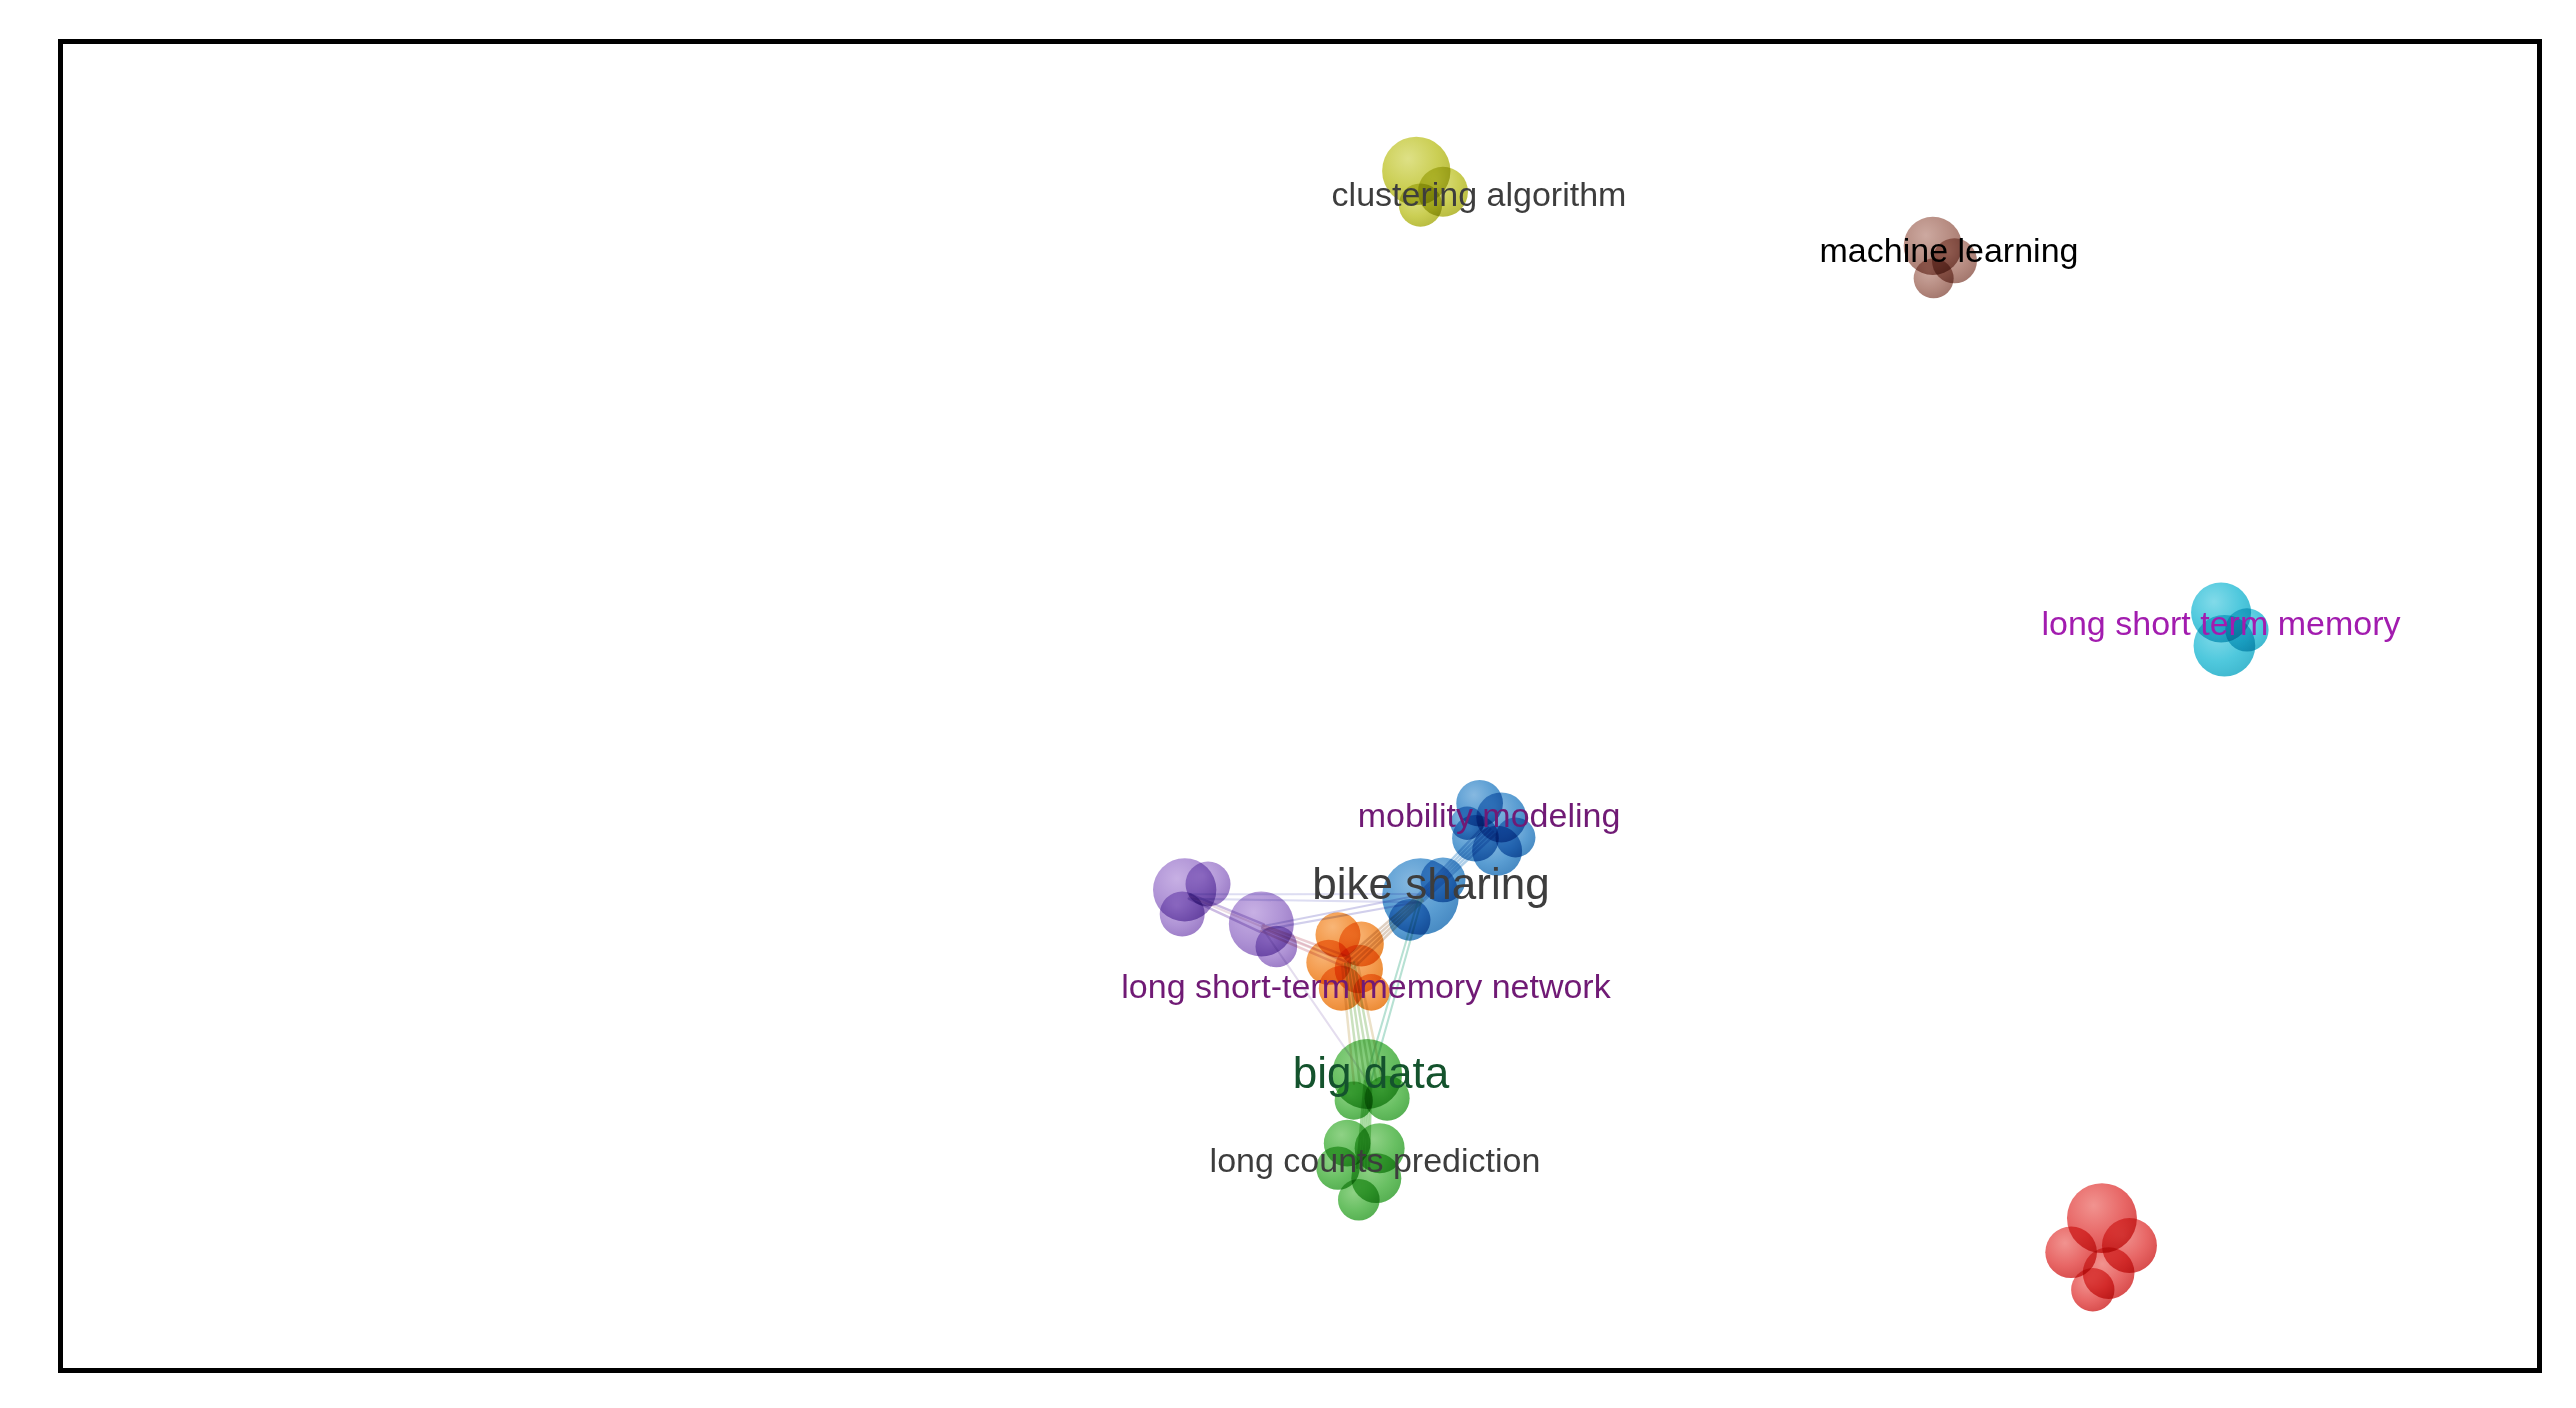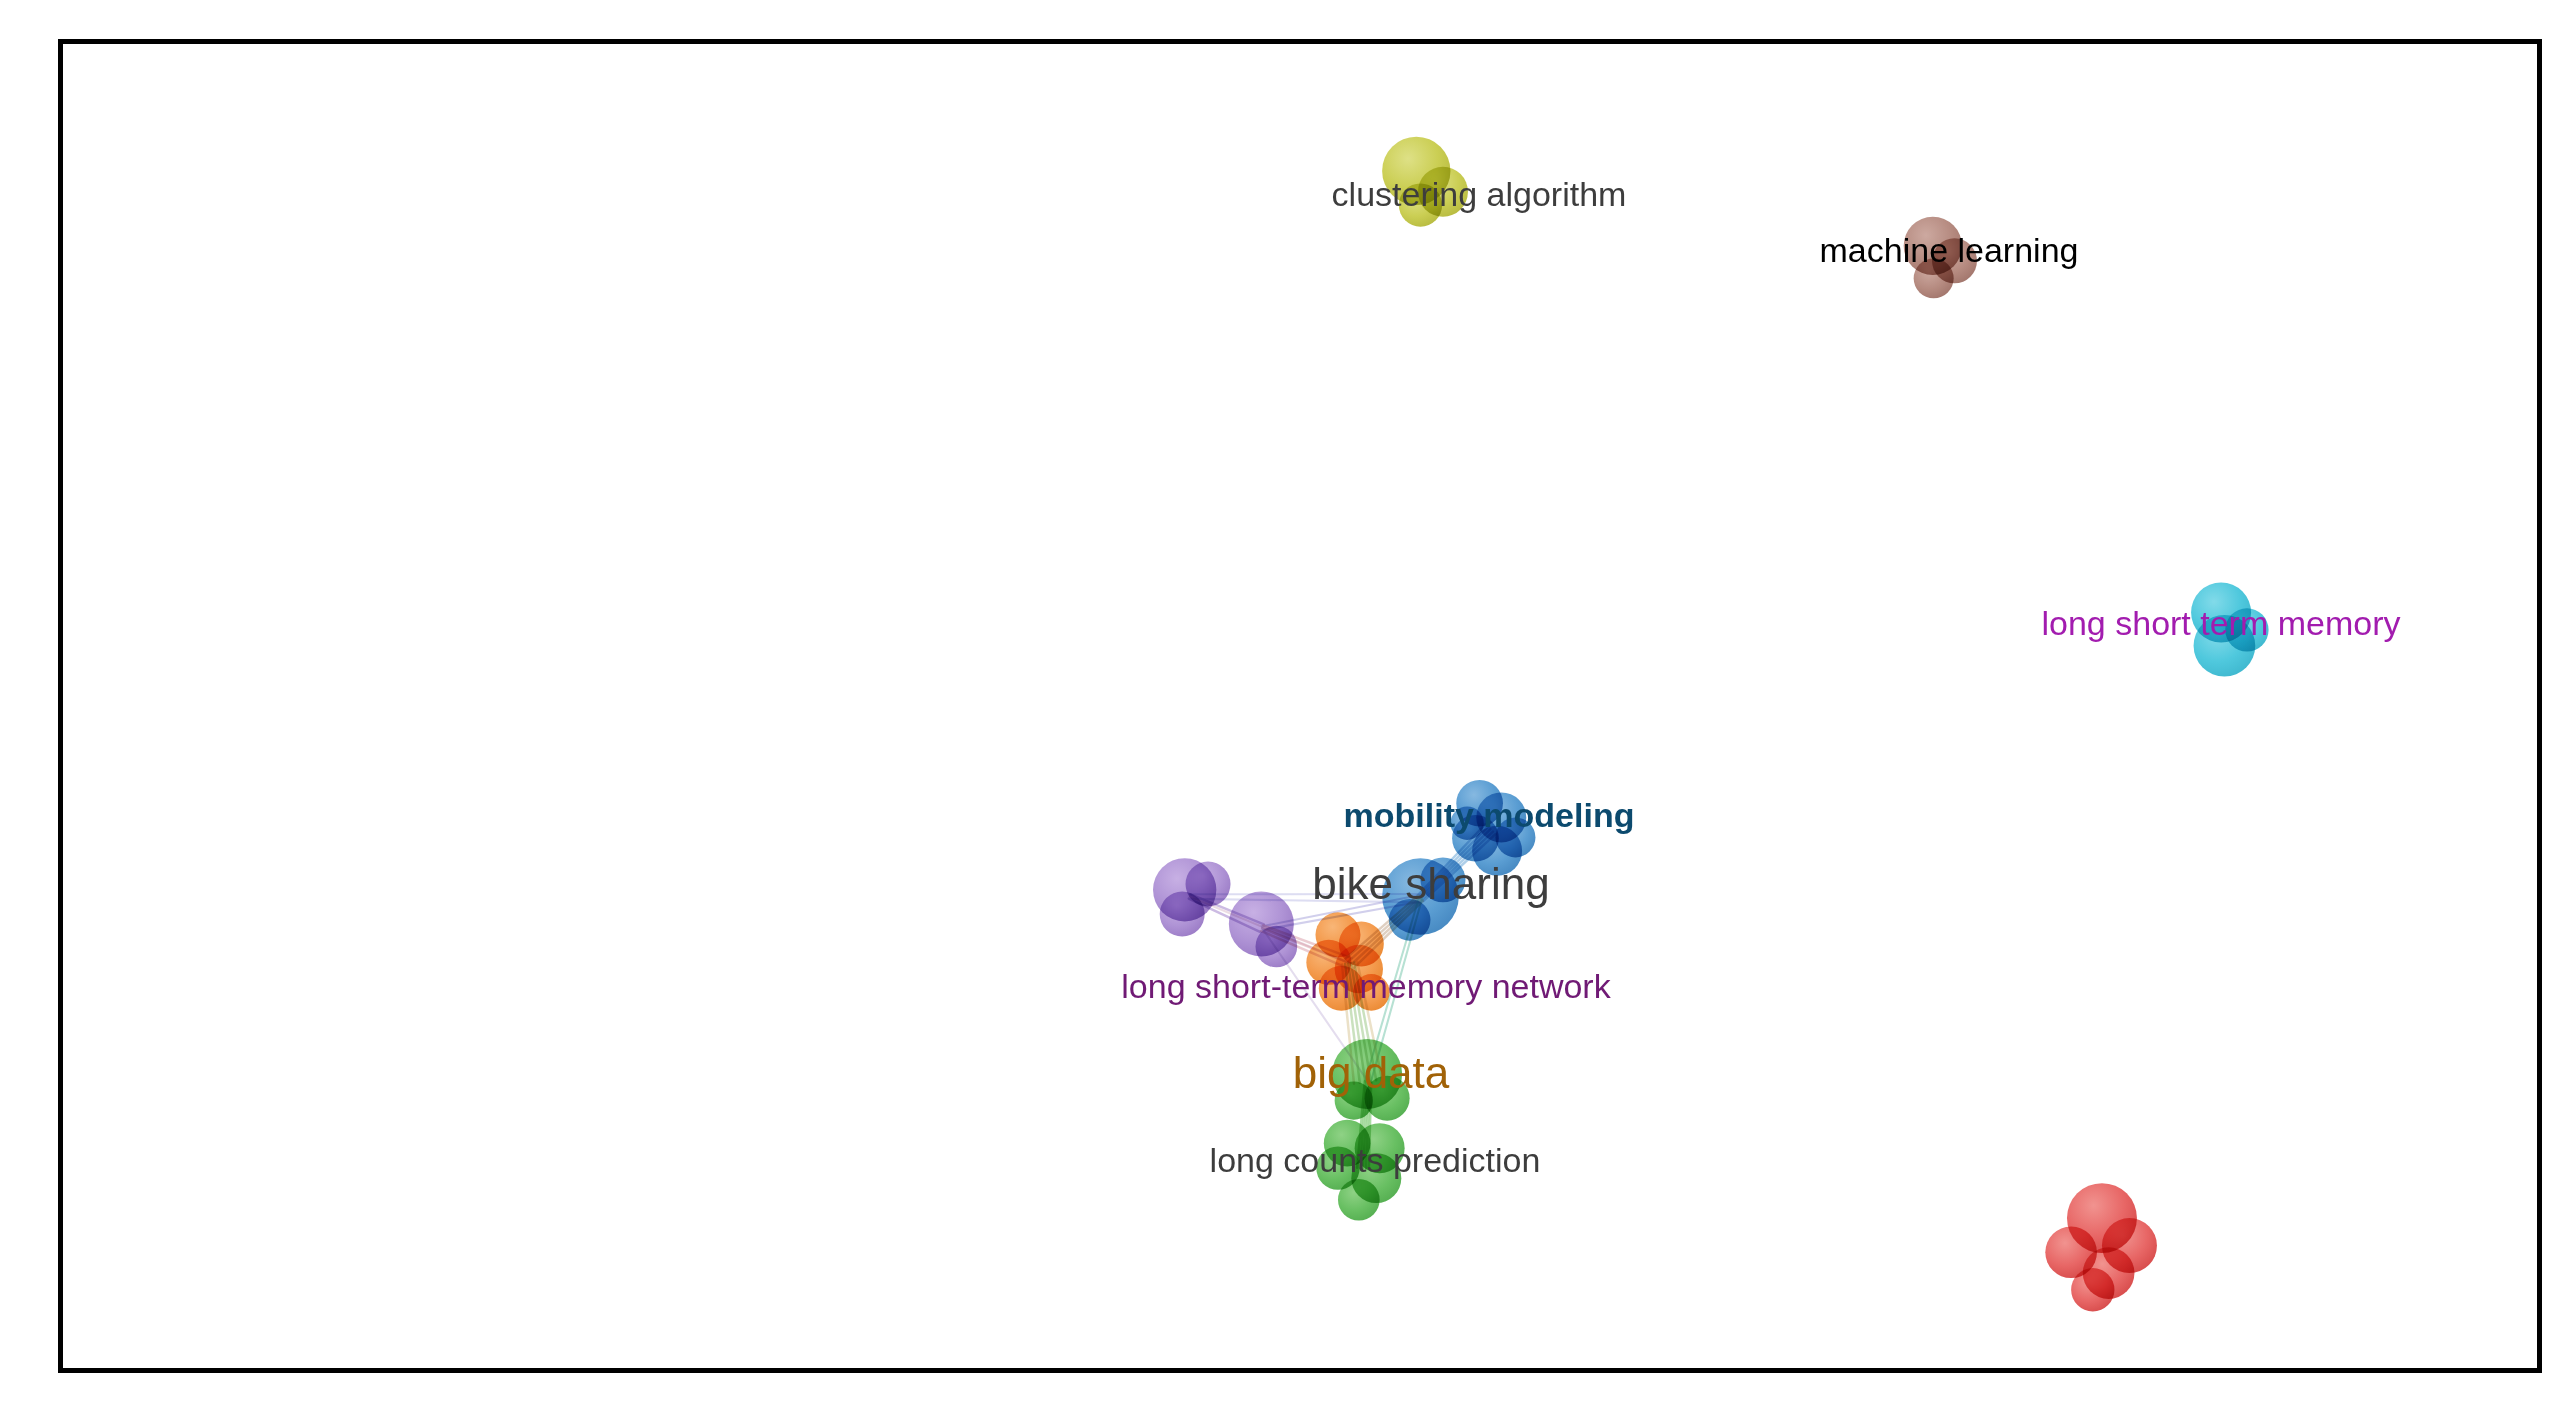--- a/index.html
+++ b/index.html
@@ -221,20 +221,20 @@
           <circle cx="2531" cy="1528" r="31" fill="url(#g-red)" fill-opacity="0.87" class="kw"></circle>
           <circle cx="2512" cy="1548" r="26" fill="url(#g-red)" fill-opacity="0.87" class="kw"></circle>
         </g>
       </g>
   </svg>
 
   <div class="labels-layer" id="labels-layer">
       <div class="node-label regular" style="left: 1432px; top: 194px; color: rgb(61, 61, 61); margin-left: 47px;">clustering algorithm</div>
       <div class="node-label regular" style="left: 1949px; top: 250px; color: #000000;">machine learning</div>
       <div class="node-label regular" style="left: 2221px; top: 623px; color: #a21caf;">long short term memory</div>
-      <div class="node-label regular" style="left: 1489px; top: 815px; color: #0c4a6e; font-weight: bold;">mobility modeling</div>
+      <div class="node-label regular" style="left: 1489px; top: 815px; color: #701a75;">mobility modeling</div>
       <div class="node-label large" style="left: 1431px; top: 884px; color: rgb(61, 61, 61);">bike sharing</div>
       <div class="node-label regular" style="left: 1366px; top: 986px; color: #701a75;">long short-term memory network</div>
-      <div class="node-label large" style="left: 1371px; top: 1073px; color: #a16207;">big data</div>
+      <div class="node-label large" style="left: 1371px; top: 1073px; color: #14532d;">big data</div>
       <div class="node-label regular" style="left: 1375px; top: 1160px; color: rgb(61, 61, 61);">long counts prediction</div>
     </div>
 </div>
 
 
 </body></html>

